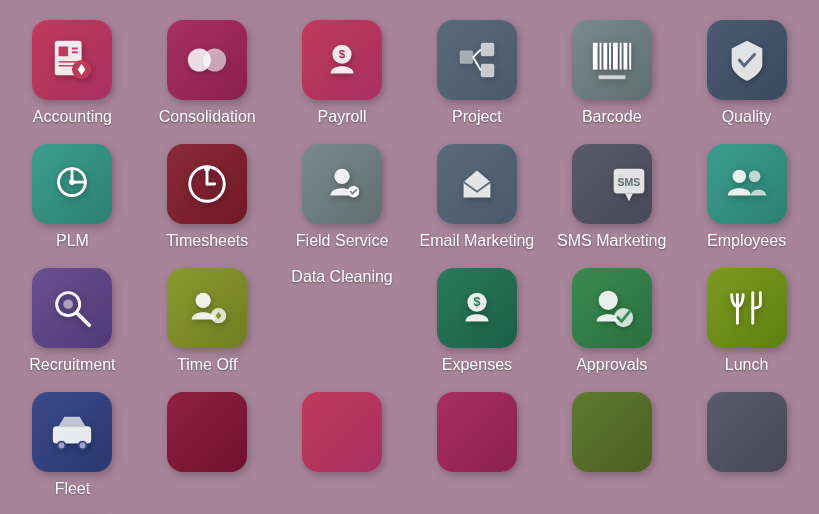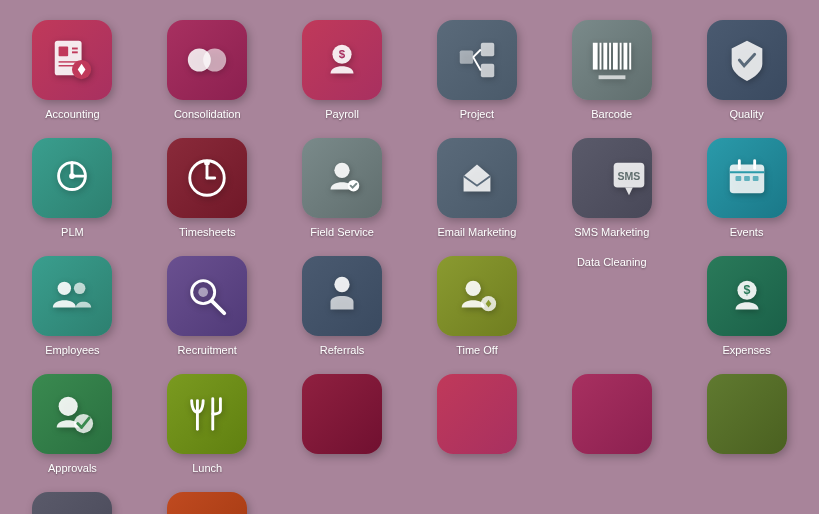--- a/index.html
+++ b/index.html
@@ -38,21 +38,21 @@
       box-shadow: 2px 3px 8px rgba(0,0,0,0.25);
     }
     .icon-box svg {
       width: 46px;
       height: 46px;
       fill: white;
       filter: drop-shadow(1px 2px 3px rgba(0,0,0,0.3));
     }
     .app-label {
       color: white;
-      font-size: 11px;
+      font-size: 16px;
       text-shadow: 0 1px 2px rgba(0,0,0,0.4);
     }
     
     .bg-pink { background: linear-gradient(135deg, #c0395a, #a83060); }
     .bg-darkpink { background: linear-gradient(135deg, #a83060, #8c2050); }
     .bg-teal { background: linear-gradient(135deg, #3a9e8e, #2d8070); }
     .bg-slate { background: linear-gradient(135deg, #5a6a7a, #4a5a6a); }
     .bg-gray { background: linear-gradient(135deg, #7a8a8a, #606e6e); }
     .bg-olive { background: linear-gradient(135deg, #8a9a30, #707e20); }
     .bg-orange { background: linear-gradient(135deg, #d07020, #b85c10); }
@@ -190,34 +190,20 @@
       <div class="icon-box bg-darkgray">
         <svg viewBox="0 0 48 48">
           <rect x="8" y="8" width="32" height="26" rx="4" fill="white" opacity="0.85"></rect>
           <text x="24" y="26" text-anchor="middle" fill="#606e6e" font-size="11" font-weight="bold">SMS</text>
           <path d="M20 34 L24 42 L28 34" fill="white" opacity="0.85"></path>
         </svg>
       </div>
       <span class="app-label">SMS Marketing</span>
     </div>
     <div class="app-item">
-      <div class="icon-box bg-cyan">
-        <svg viewBox="0 0 48 48">
-          <rect x="6" y="10" width="36" height="30" rx="4" fill="white" opacity="0.85"></rect>
-          <line x1="6" y1="18" x2="42" y2="18" stroke="#2a9aaa" stroke-width="2"></line>
-          <line x1="16" y1="6" x2="16" y2="14" stroke="white" stroke-width="3" stroke-linecap="round"></line>
-          <line x1="32" y1="6" x2="32" y2="14" stroke="white" stroke-width="3" stroke-linecap="round"></line>
-          <rect x="12" y="22" width="6" height="5" rx="1" fill="#2a9aaa" opacity="0.7"></rect>
-          <rect x="21" y="22" width="6" height="5" rx="1" fill="#2a9aaa" opacity="0.7"></rect>
-          <rect x="30" y="22" width="6" height="5" rx="1" fill="#2a9aaa" opacity="0.7"></rect>
-        </svg>
-      </div>
-      <span class="app-label">Events</span>
-    </div>
-    <div class="app-item">
       <div class="icon-box bg-teal">
         <svg viewBox="0 0 48 48">
           <circle cx="16" cy="16" r="7" fill="white" opacity="0.9"></circle>
           <path d="M4 36 C4 26 28 26 28 36" fill="white" opacity="0.9"></path>
           <circle cx="32" cy="16" r="6" fill="white" opacity="0.7"></circle>
           <path d="M28 36 C28 28 44 28 44 36" fill="white" opacity="0.7"></path>
         </svg>
       </div>
       <span class="app-label">Employees</span>
     </div>
@@ -225,29 +211,20 @@
       <div class="icon-box bg-purple">
         <svg viewBox="0 0 48 48">
           <circle cx="20" cy="20" r="12" fill="none" stroke="white" stroke-width="3"></circle>
           <line x1="29" y1="29" x2="42" y2="42" stroke="white" stroke-width="4" stroke-linecap="round"></line>
           <circle cx="20" cy="20" r="5" fill="white" opacity="0.5"></circle>
         </svg>
       </div>
       <span class="app-label">Recruitment</span>
     </div>
     <div class="app-item">
-      <div class="icon-box bg-darkslate">
-        <svg viewBox="0 0 48 48">
-          <circle cx="24" cy="12" r="8" fill="white" opacity="0.9"></circle>
-          <path d="M12 30 C12 22 36 22 36 30 L36 38 L12 38Z" fill="white" opacity="0.7"></path>
-        </svg>
-      </div>
-      <span class="app-label">Referrals</span>
-    </div>
-    <div class="app-item">
       <div class="icon-box bg-olive">
         <svg viewBox="0 0 48 48">
           <circle cx="20" cy="16" r="8" fill="white" opacity="0.9"></circle>
           <path d="M8 36 C8 26 32 26 32 36" fill="white" opacity="0.9"></path>
           <circle cx="36" cy="32" r="8" fill="white" opacity="0.8"></circle>
           <path d="M33 32 L36 28 L39 32 L36 36Z" fill="#8a9a30"></path>
         </svg>
       </div>
       <span class="app-label">Time Off</span>
     </div>
@@ -280,20 +257,33 @@
         <svg viewBox="0 0 48 48">
           <line x1="14" y1="10" x2="14" y2="40" stroke="white" stroke-width="3" stroke-linecap="round"></line>
           <path d="M8 10 C8 10 8 22 14 22 C20 22 20 10 20 10" stroke="white" stroke-width="3" fill="none" stroke-linecap="round"></path>
           <line x1="30" y1="8" x2="30" y2="40" stroke="white" stroke-width="3" stroke-linecap="round"></line>
           <path d="M38 8 L38 20 C38 24 30 24 30 24" stroke="white" stroke-width="3" fill="none" stroke-linecap="round"></path>
         </svg>
       </div>
       <span class="app-label">Lunch</span>
     </div>
     <div class="app-item">
+      <div class="icon-box bg-indigo">
+        <svg viewBox="0 0 48 48">
+          <rect x="4" y="18" width="40" height="18" rx="4" fill="white" opacity="0.9"></rect>
+          <path d="M10 18 L16 8 L32 8 L38 18" fill="white" opacity="0.7"></path>
+          <circle cx="13" cy="38" r="5" fill="#3a4a8a"></circle>
+          <circle cx="13" cy="38" r="3" fill="white" opacity="0.5"></circle>
+          <circle cx="35" cy="38" r="5" fill="#3a4a8a"></circle>
+          <circle cx="35" cy="38" r="3" fill="white" opacity="0.5"></circle>
+        </svg>
+      </div>
+      <span class="app-label">Fleet</span>
+    </div>
+    <div class="app-item">
       <div class="icon-box bg-darkred"></div>
     </div>
     <div class="app-item">
       <div class="icon-box bg-pink"></div>
     </div>
     <div class="app-item">
       <div class="icon-box bg-darkpink"></div>
     </div>
     <div class="app-item">
       <div class="icon-box bg-moss"></div>

